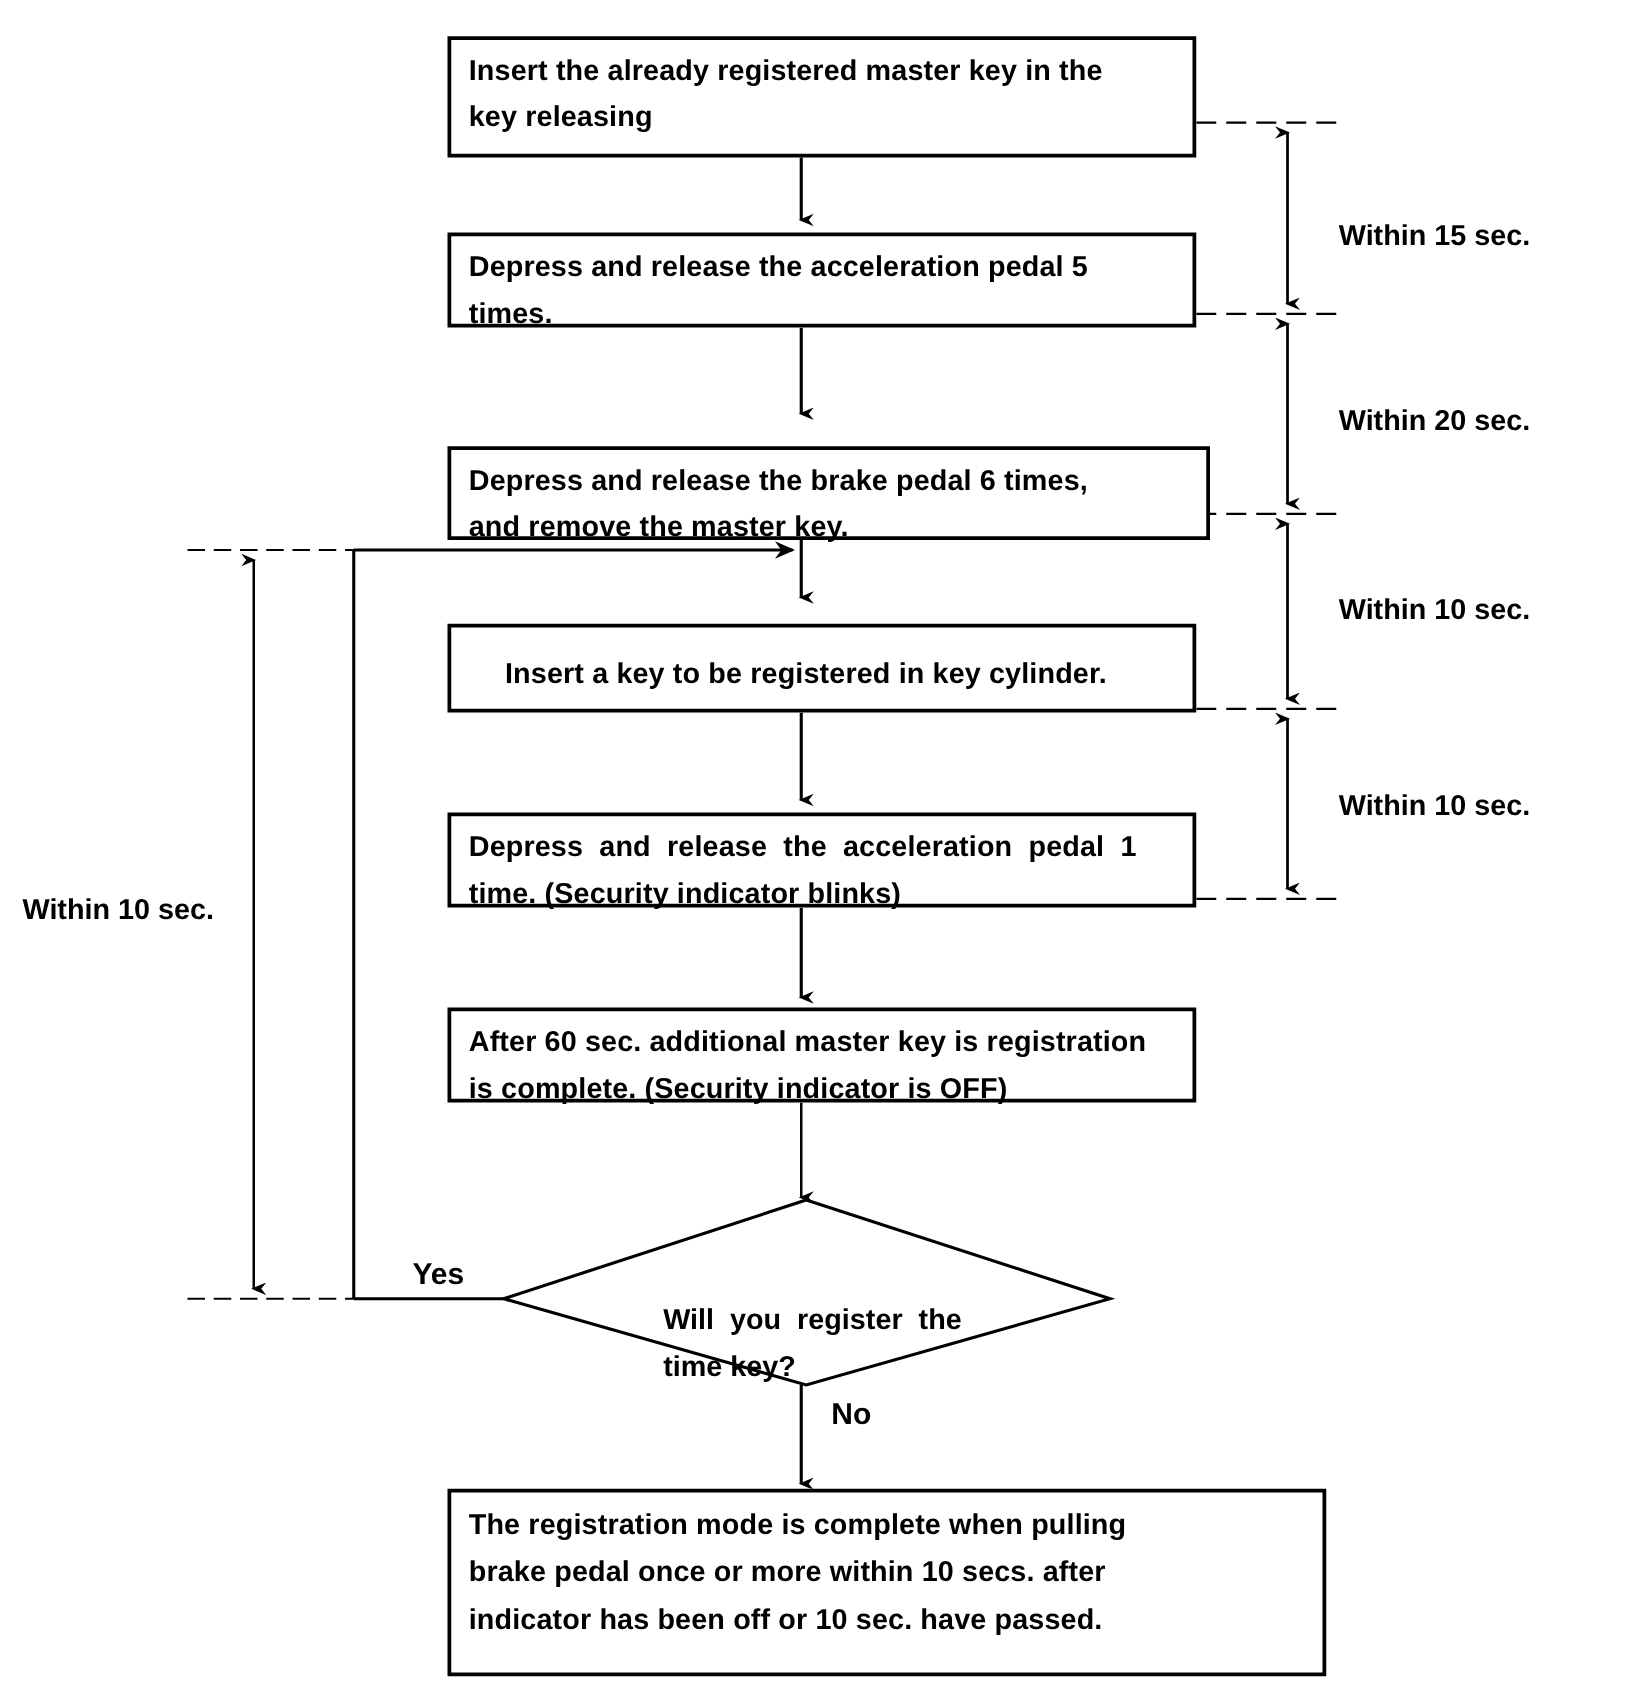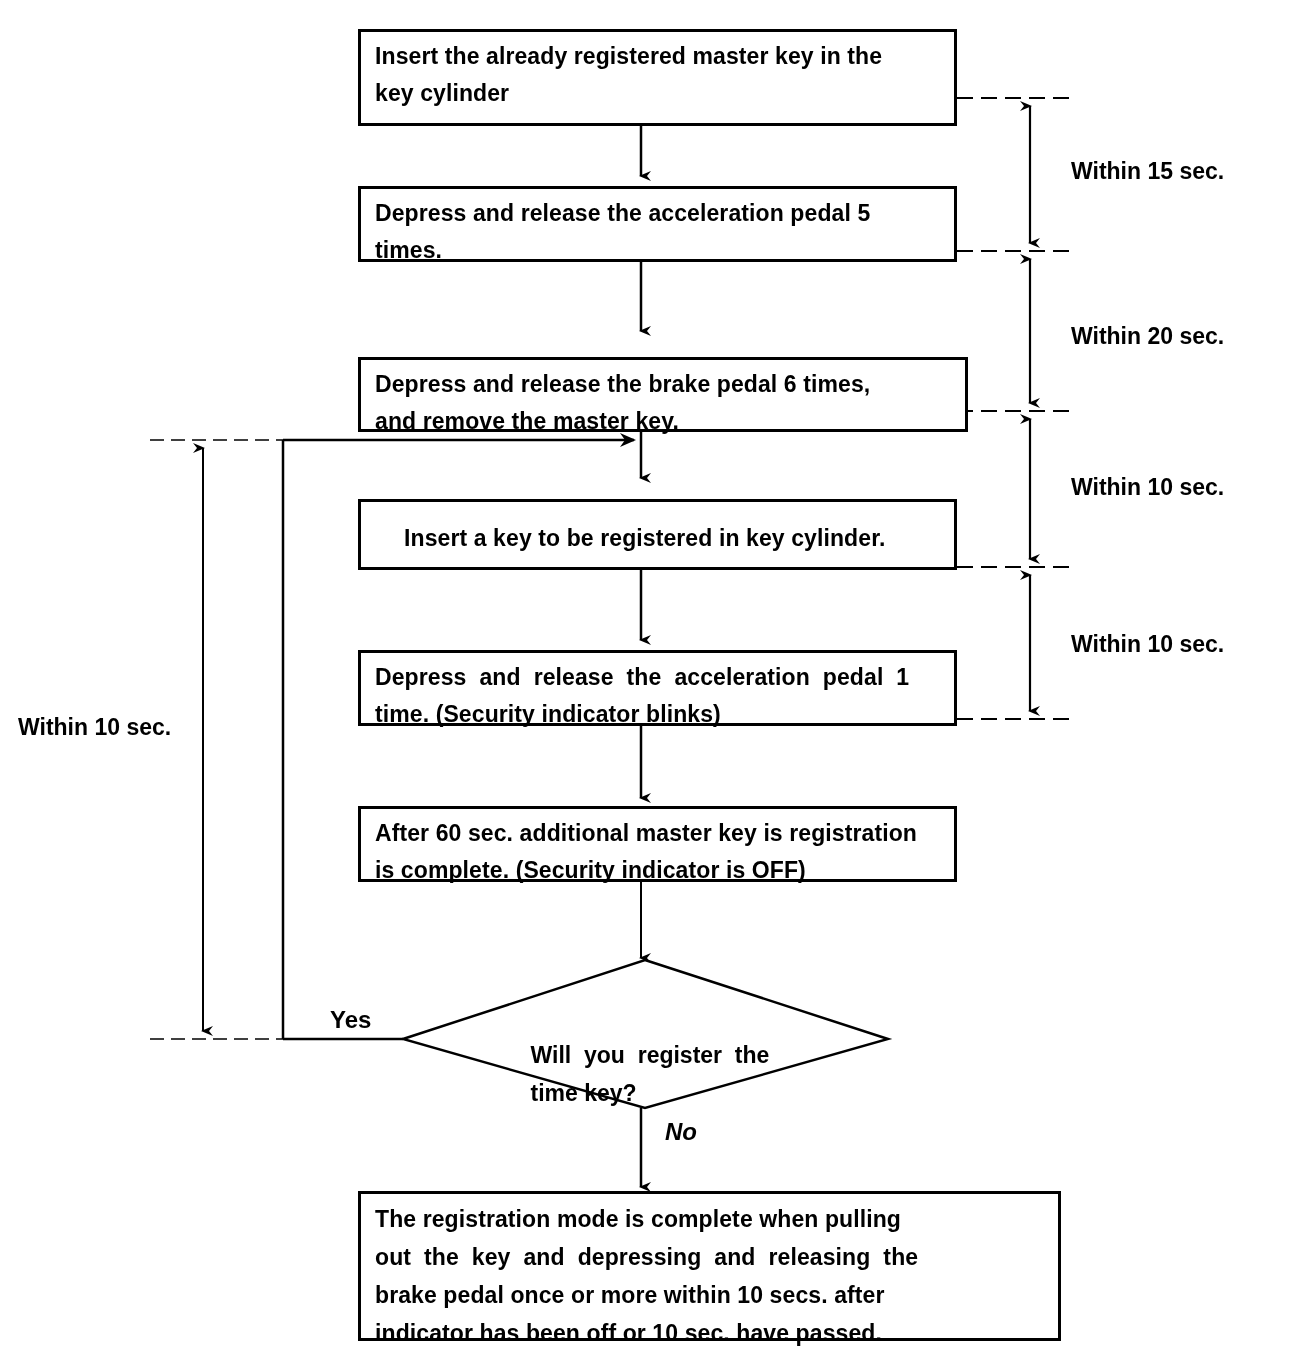--- a/index.html
+++ b/index.html
@@ -123,21 +123,21 @@
     <g stroke="#000" stroke-width="2.2" fill="none">
       <line x1="1030" y1="106" x2="1030" y2="243" marker-start="url(#tinyUp)" marker-end="url(#tinyDown)"></line>
       <line x1="1030" y1="259" x2="1030" y2="403" marker-start="url(#tinyUp)" marker-end="url(#tinyDown)"></line>
       <line x1="1030" y1="419" x2="1030" y2="559" marker-start="url(#tinyUp)" marker-end="url(#tinyDown)"></line>
       <line x1="1030" y1="575" x2="1030" y2="711" marker-start="url(#tinyUp)" marker-end="url(#tinyDown)"></line>
     </g>
   </svg>
 
   <div class="node" style="left:358px; top:29px; width:599px; height:97px;">
     <span class="line">Insert the already registered master key in the</span>
-    <span class="line">key cylinder</span>
+    <span class="line">key releasing</span>
   </div>
 
   <div class="node" style="left:358px; top:186px; width:599px; height:76px;">
     <span class="line">Depress and release the acceleration pedal 5</span>
     <span class="line">times.</span>
   </div>
 
   <div class="node" style="left:358px; top:357px; width:610px; height:75px;">
     <span class="line">Depress and release the brake pedal 6 times,</span>
     <span class="line">and remove the master key.</span>
@@ -152,32 +152,31 @@
     <span class="line">time. (Security indicator blinks)</span>
   </div>
 
   <div class="node" style="left:358px; top:806px; width:599px; height:76px; ">
     <span class="line">After 60 sec. additional master key is registration</span>
     <span class="line">is complete. (Security indicator is OFF)</span>
   </div>
 
   <div class="node" style="left:358px; top:1191px; width:703px; height:150px; line-height:38px;">
     <span class="line">The registration mode is complete when pulling</span>
-    <span class="line">out  the  key  and  depressing  and  releasing  the</span>
     <span class="line">brake pedal once or more within 10 secs. after</span>
     <span class="line">indicator has been off or 10 sec. have passed.</span>
   </div>
 
   <div class="diamond-text" style="left:505px; top:998px; width:330px;">
     <span class="line">Will  you  register  the</span>
     <span class="line">time key?</span>
   </div>
 
   <div class="branch-label" style="left:330px; top:1006px;">Yes</div>
-  <div class="branch-label" style="left:665px; top:1118px;font-style:italic;">No</div>
+  <div class="branch-label" style="left:665px; top:1118px;">No</div>
 
-  <div class="timing-label" style="left:1071px; top:158px;">Within 15 sec.</div>
+  <div class="timing-label" style="left:1071px; top:175px;">Within 15 sec.</div>
   <div class="timing-label" style="left:1071px; top:323px;">Within 20 sec.</div>
   <div class="timing-label" style="left:1071px; top:474px;">Within 10 sec.</div>
   <div class="timing-label" style="left:1071px; top:631px;">Within 10 sec.</div>
   <div class="timing-label" style="left:18px; top:714px;">Within 10 sec.</div>
 
 </div>
 
 </body></html>

